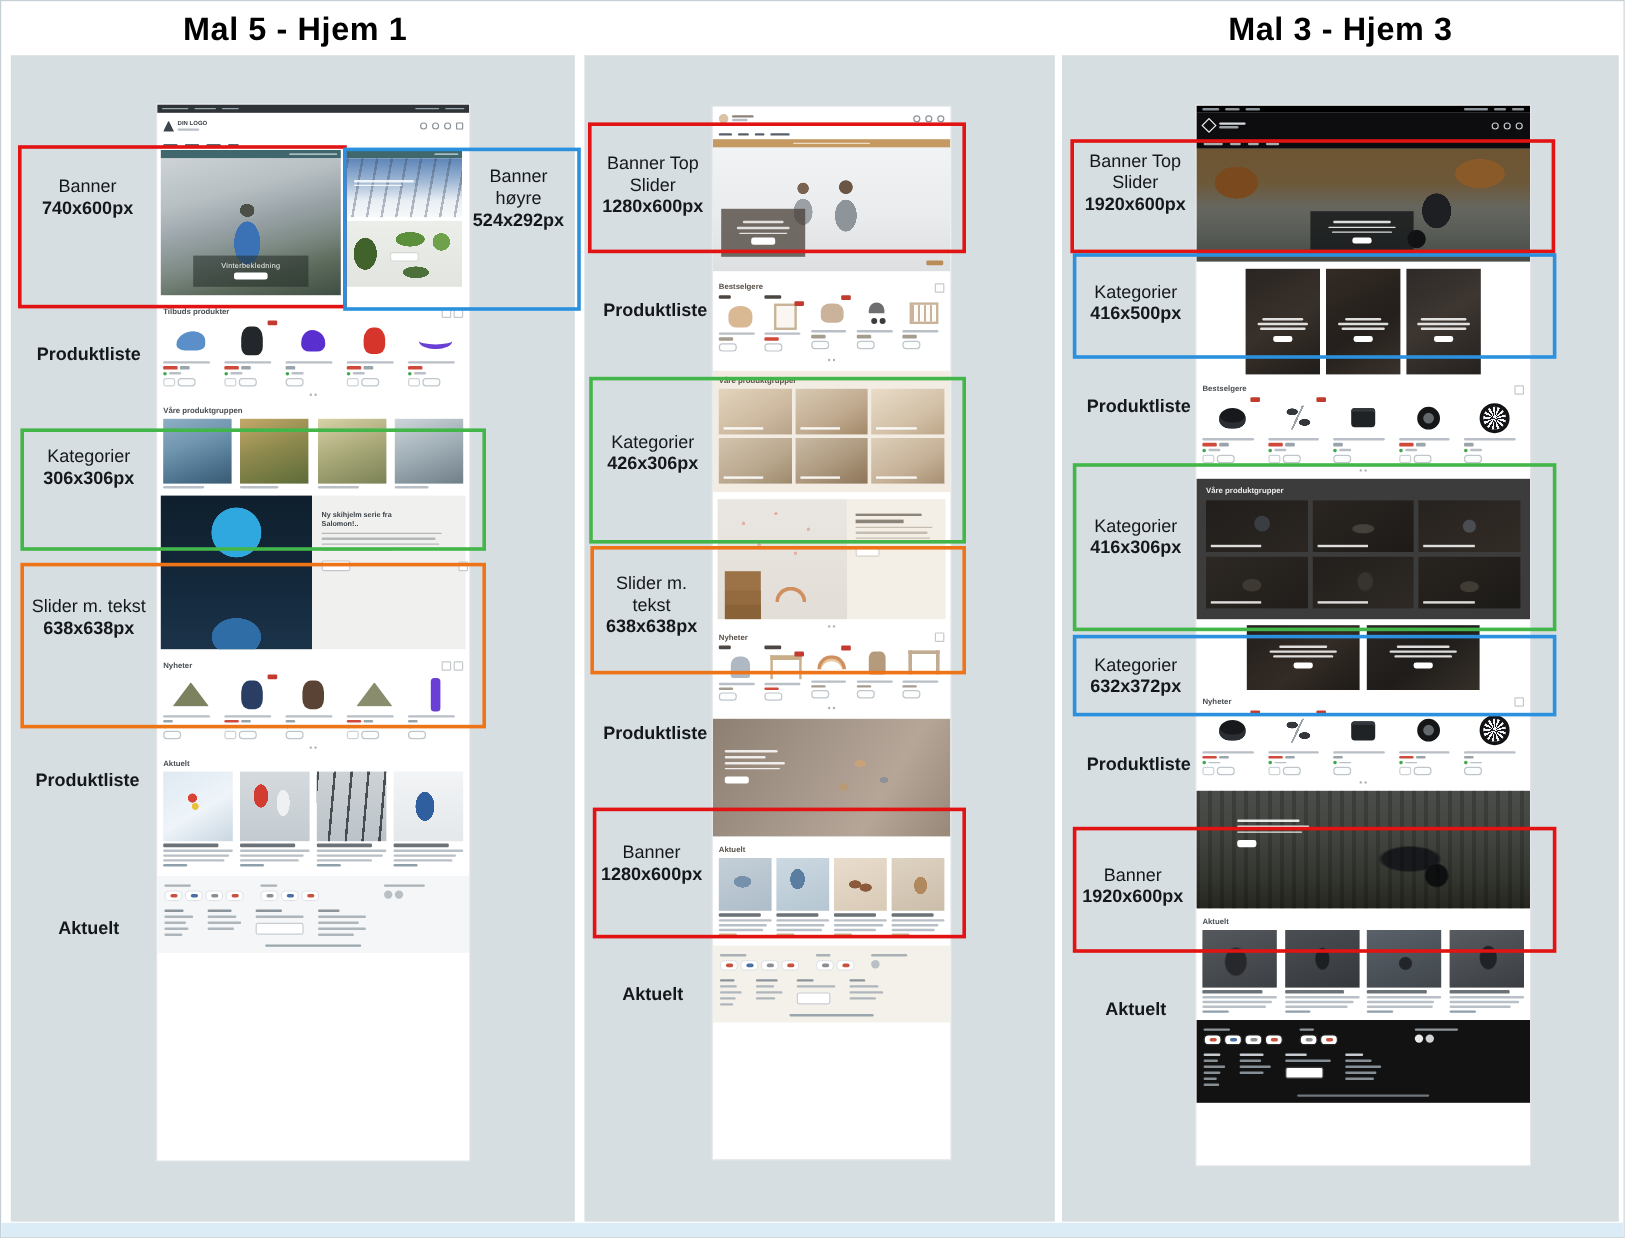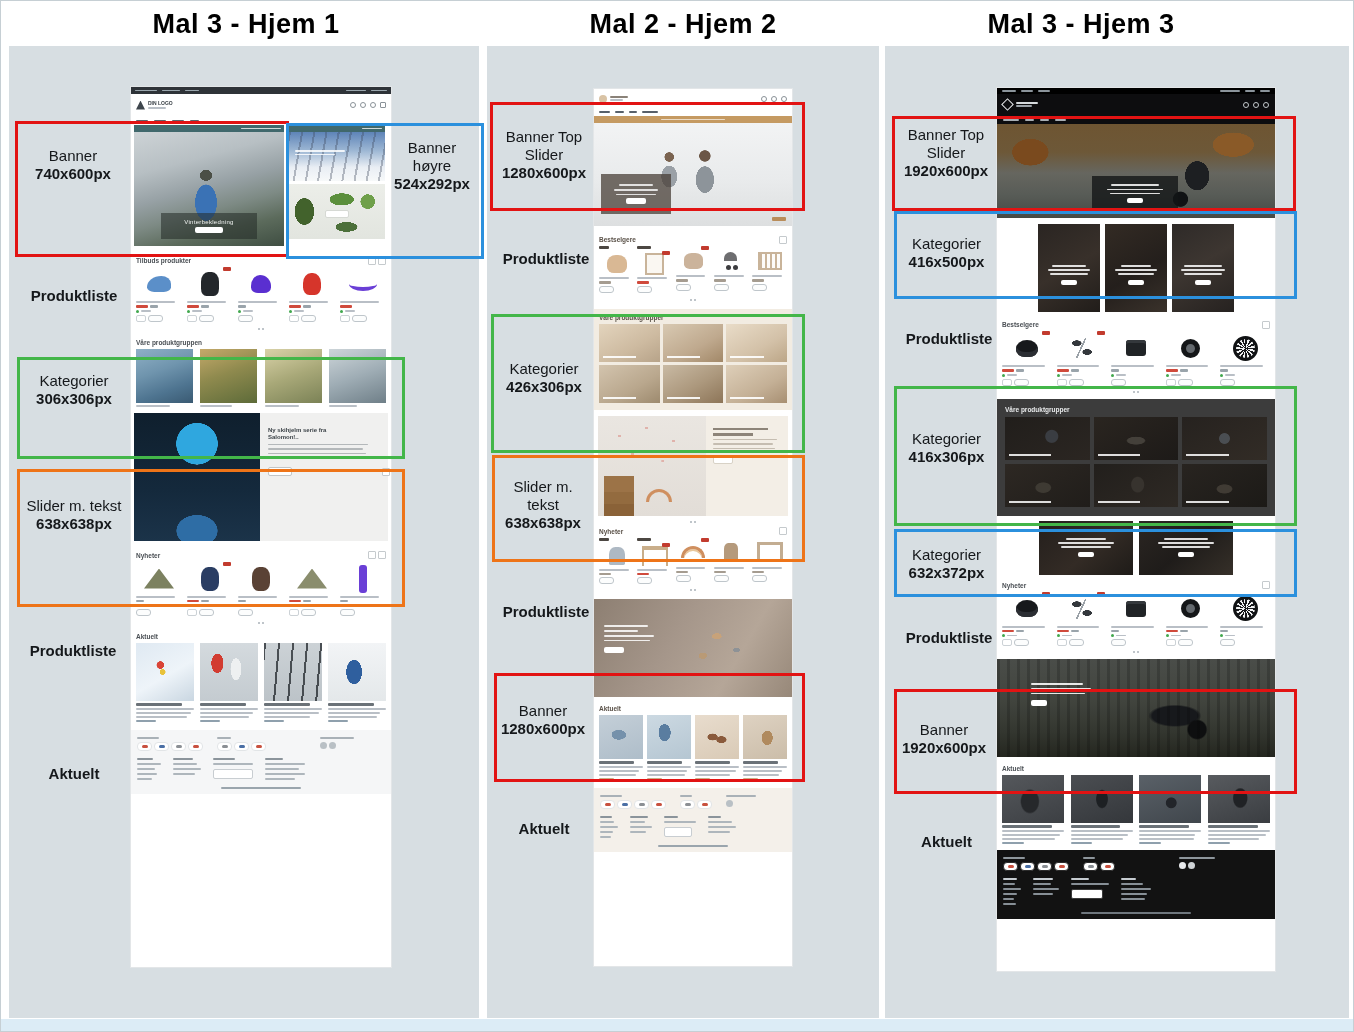--- a/index.html
+++ b/index.html
@@ -267,23 +267,22 @@
   .m3 .fgroup .bar{background:#8e969c;}
   .m3 .fcol .bar{background:#878f96;}
   .m3 .fcopy .bar{background:#6f777e;}
   .m3 .fpill{border-color:#2a2a2a;}
 </style>
 </head>
 <body>
 
 <div class="frame">
 
-  <div class="col-title" style="left:30px;width:430px;">Mal 3 - Hjem 1</div>
-  <div class="col-title" style="left:486px;width:392px;">Mal 2 - Hjem 2</div>
-  <div class="col-title" style="left:848px;width:464px;">Mal 3 - Hjem 3</div>
+  <div class="col-title" style="left:30px;width:430px;">Mal 5 - Hjem 1</div>
+  <div class="col-title" style="left:884px;width:464px;">Mal 3 - Hjem 3</div>
 
   <div class="panel" style="left:8px;width:470px;"></div>
   <div class="panel" style="left:486px;width:392px;"></div>
   <div class="panel" style="left:884px;width:464px;"></div>
 
   <div class="mock" style="left:130px;top:86px;width:260px;height:880px;">
     <div class="m1-topbar">
       <div style="display:flex;gap:5px;">
           <div class="bar" style="width:22px;"></div>
           <div class="bar" style="width:18px;"></div>

